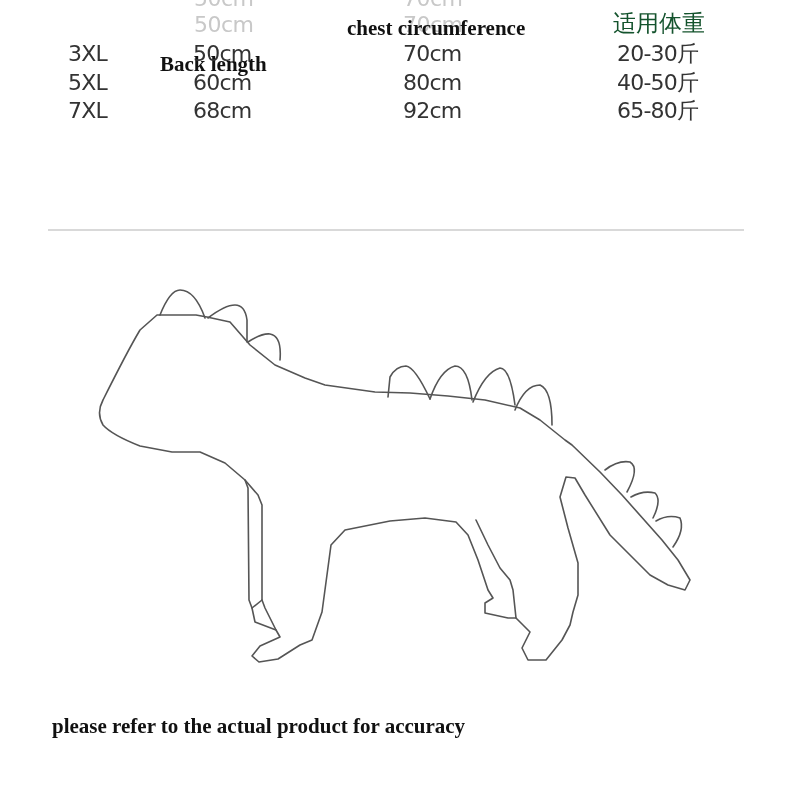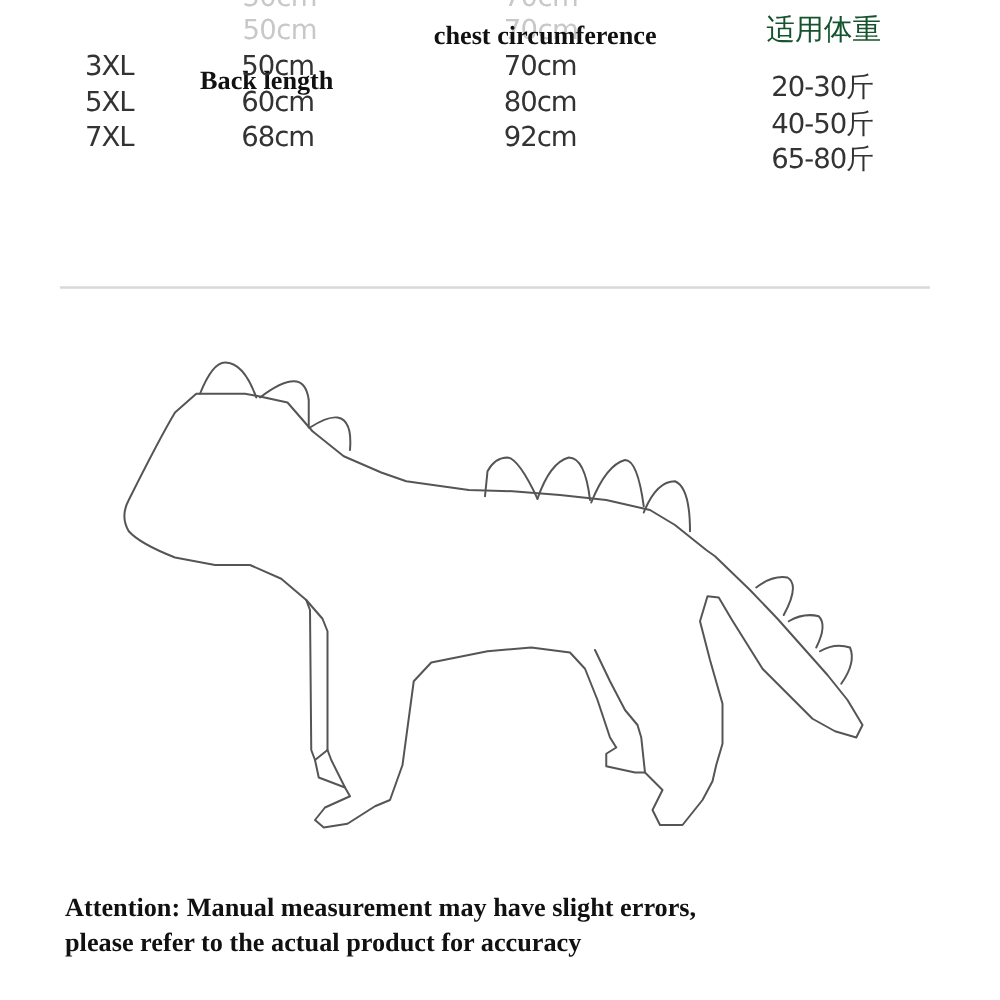--- a/index.html
+++ b/index.html
@@ -19,21 +19,21 @@
   .size-table { position: absolute; top: 40px; left: 0; width: 756px; }
   .row { position: relative; height: 28.5px; }
   .cell {
     position: absolute; top: 0; line-height: 28px;
     font-family: "DejaVu Sans", sans-serif; font-size: 22px; color: #333;
     letter-spacing: -0.8px;
   }
   .c-size { left: 68px; }
   .c-back { left: 193px; }
   .c-chest { left: 403px; }
-  .c-weight { left: 617px; margin-top: 17px; }
+  .c-weight { left: 617px; }
   .c-chest.wide { left: 396px; }
   .c-weight.wide { left: 611px; }
   .divider {
     position: absolute; left: 48px; top: 229px; width: 696px; height: 2px; background: #d9d9d9;
   }
   .dog { position: absolute; left: 0; top: 0; width: 800px; height: 800px; }
   .note {
     position: absolute; left: 52px; top: 712px;
     font-family: "Liberation Serif", serif; font-weight: bold; font-size: 21px;
     line-height: 28px; color: #111;
@@ -90,15 +90,14 @@
   <path d="M430,399 Q440,370 455,366 Q468,366 472,400"></path>
   <path d="M473,402 Q485,372 500,368 Q510,368 515,405"></path>
   <path d="M515,410 Q525,385 540,385 Q552,390 552,425"></path>
 
   <path d="M605,470 Q618,460 630,462 Q640,468 627,492"></path>
   <path d="M631,497 Q643,490 655,493 Q662,500 653,518"></path>
   <path d="M656,521 Q668,514 680,518 Q685,530 673,547"></path>
 </svg>
 
 <div class="note">
-  <div>Attention: Manual measurement may have slight errors,</div>
   <div>please refer to the actual product for accuracy</div>
 </div>
 
 </body></html>

